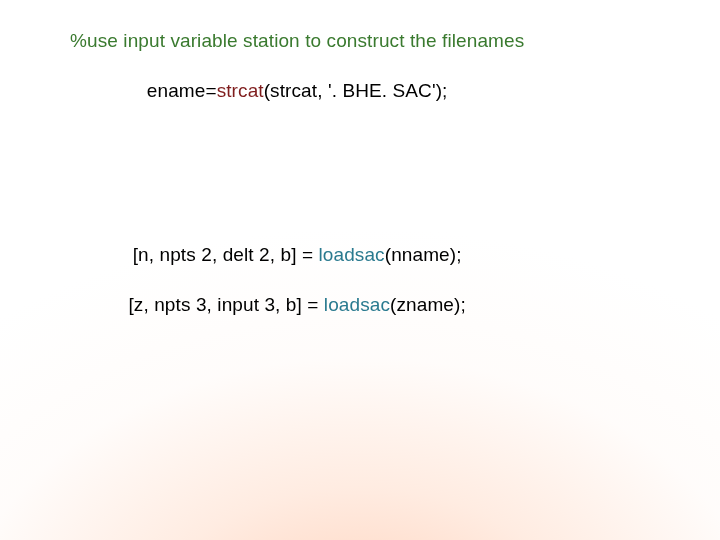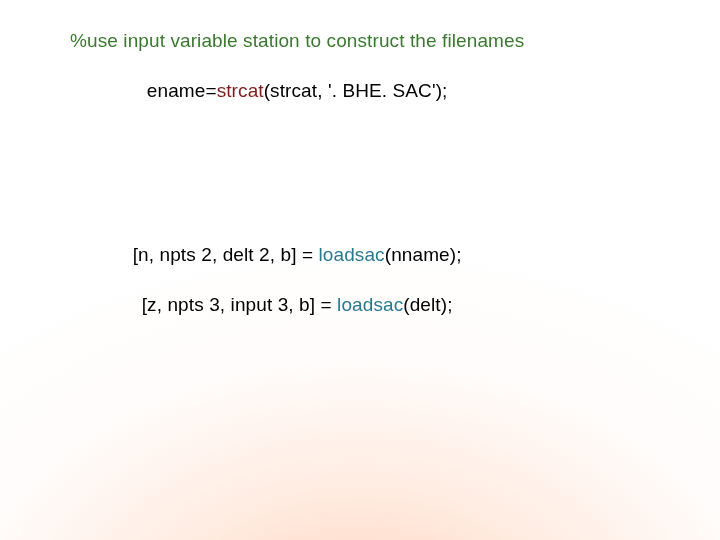--- a/index.html
+++ b/index.html
@@ -55,15 +55,15 @@
   <div class="gap-small"></div>
 
   <div class="gap-small"></div>
 
   <div class="gap-big"></div>
 
   <div class="gap-small"></div>
   <div class="line"><span>[n, npts 2, delt 2, b] = </span><span class="fn-loadsac">loadsac</span><span>(nname);</span></div>
 
   <div class="gap-small"></div>
-  <div class="line"><span>[z, npts 3, input 3, b] = </span><span class="fn-loadsac">loadsac</span><span>(delt);</span></div>
+  <div class="line"><span>[z, npts 3, input 3, b] = </span><span class="fn-loadsac">loadsac</span><span>(zname);</span></div>
 
 </div>
 
 </body></html>

